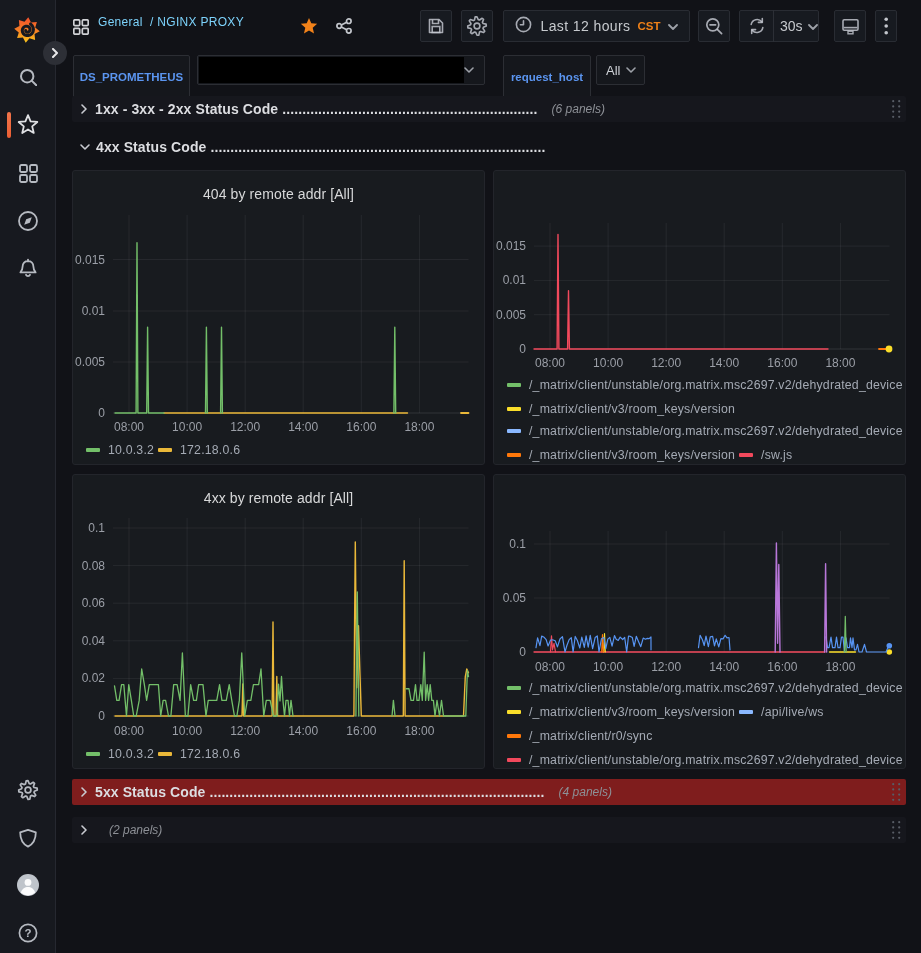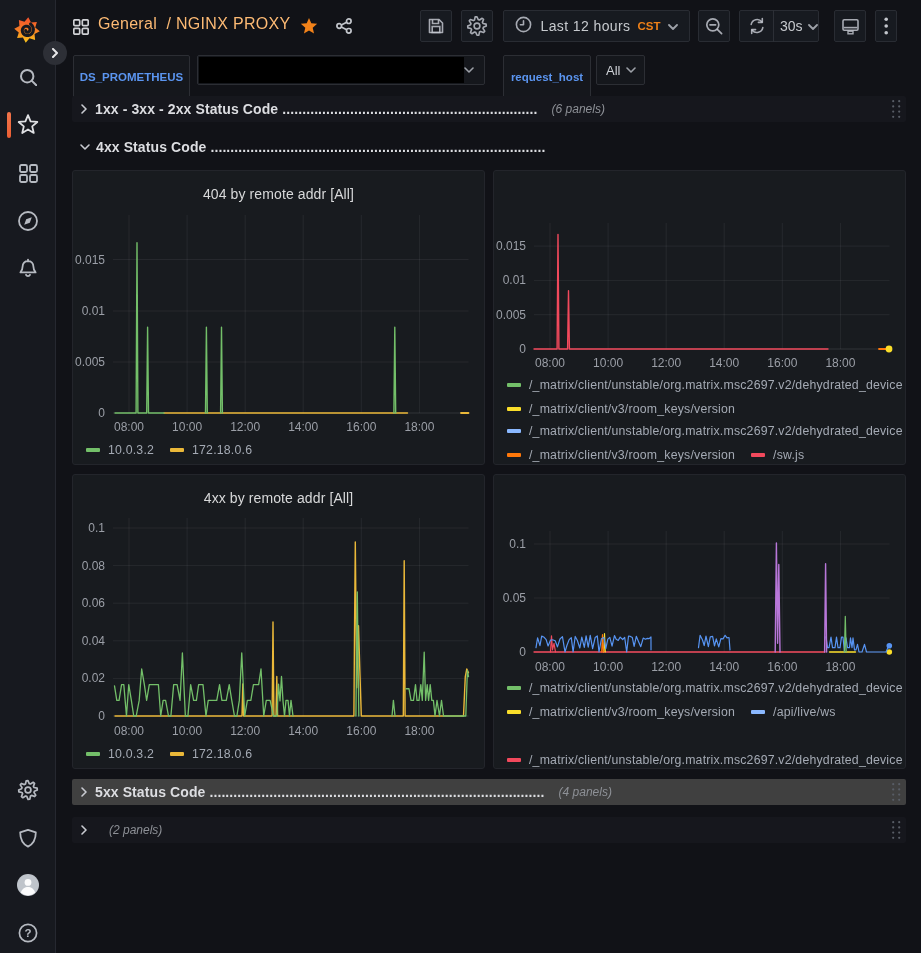--- a/index.html
+++ b/index.html
@@ -5,21 +5,21 @@
 .abs{position:absolute}
 #sidebar{position:absolute;left:0;top:0;width:56px;height:953px;background:#17191f;border-right:1px solid rgba(204,204,220,0.09)}
 .sic{position:absolute;left:0;width:56px;display:flex;justify-content:center}
 #edgebtn{position:absolute;left:43px;top:41px;width:24px;height:24px;border-radius:50%;background:#2d2f36;z-index:9;display:flex;align-items:center;justify-content:center}
 .navbtn{position:absolute;top:10px;height:32px;background:#171a20;border:1px solid #292c33;border-radius:2px;display:flex;align-items:center;justify-content:center}
 .panel{position:absolute;background:#181b1f;border:1px solid #23252b;border-radius:3px;overflow:hidden}
 .ptitle{position:absolute;top:8px;left:0;right:0;height:30px;line-height:30px;text-align:center;font-size:14px;font-weight:500;color:#d8d9da;letter-spacing:0.1px}
 .chart{position:absolute;left:0;top:0}
 .ax{font:12px "Liberation Sans";fill:#9b9fa7}
 .lrow{position:absolute;height:16px;display:flex;align-items:center;white-space:nowrap;overflow:hidden;right:2px}
-.litem{display:flex;align-items:center;margin-right:16px}
+.litem{display:flex;align-items:center;margin-right:4px}
 .sw{display:inline-block;width:14px;height:4px;border-radius:1px;margin-right:8px;flex:none}
 .ltx{font-size:12.3px;letter-spacing:0.2px;color:#a4aab4}
 .rowbar{position:absolute;left:72px;width:834px;height:26px;display:flex;align-items:center;padding-left:7px;border-radius:2px;color:#dcdde1}
 .rowtitle{font-size:14px;font-weight:700;letter-spacing:0.1px;white-space:nowrap}
 .pcount{font-size:12px;font-style:italic;color:#8d9096;margin-left:14px;white-space:nowrap}
 .vlabel{position:absolute;top:55px;height:44px;background:#15171c;border:1px solid #2c2e34;display:flex;align-items:center;justify-content:center;font-size:11.5px;font-weight:700;color:#5b95f0;border-radius:2px}
 </style></head><body>
 
 <div id="sidebar"></div>
 <svg width="26" height="28" viewBox="0 0 26 28" style="position:absolute;left:14px;top:16px">
@@ -95,21 +95,21 @@
       <text x="10" y="14" text-anchor="middle" font-family="Liberation Sans" font-size="11.5" font-weight="bold" fill="#b6bac1">?</text>
     </svg>
   </div>
 
 <div class="abs" style="left:73px;top:19px"><svg width="16" height="16" viewBox="0 0 16 16" style="">
       <rect x="0.8" y="0.8" width="5.9" height="5.9" rx="1.2" fill="none" stroke="#d0d1d5" stroke-width="1.7"></rect>
       <rect x="9.3" y="0.8" width="5.9" height="5.9" rx="1.2" fill="none" stroke="#d0d1d5" stroke-width="1.7"></rect>
       <rect x="0.8" y="9.3" width="5.9" height="5.9" rx="1.2" fill="none" stroke="#d0d1d5" stroke-width="1.7"></rect>
       <rect x="9.3" y="9.3" width="5.9" height="5.9" rx="1.2" fill="none" stroke="#d0d1d5" stroke-width="1.7"></rect>
     </svg></div>
-<div class="abs" style="left:98px;top:15px;font-size:16px;color:#fdba74;letter-spacing:0.3px">General&nbsp; / NGINX PROXY</div>
+<div class="abs" style="left:98px;top:15px;font-size:12px;color:#7dd3fc;letter-spacing:0.3px">General&nbsp; / NGINX PROXY</div>
 <div class="abs" style="left:300px;top:17px"><svg width="18" height="18" viewBox="0 0 18 18" style="">
       <path d="M9.00,0.90 L11.29,6.34 L17.18,6.84 L12.71,10.71 L14.05,16.46 L9.00,13.40 L3.95,16.46 L5.29,10.71 L0.82,6.84 L6.71,6.34 Z" fill="#f2821a"></path>
     </svg></div>
 <div class="abs" style="left:336px;top:18px"><svg width="16" height="16" viewBox="0 0 16 16" style="">
       <circle cx="12.8" cy="3.2" r="2.3" fill="none" stroke="#c3c6cc" stroke-width="1.7"></circle>
       <circle cx="3.2" cy="8" r="2.3" fill="none" stroke="#c3c6cc" stroke-width="1.7"></circle>
       <circle cx="12.8" cy="12.8" r="2.3" fill="none" stroke="#c3c6cc" stroke-width="1.7"></circle>
       <line x1="5.3" y1="6.9" x2="10.7" y2="4.2" stroke="#c3c6cc" stroke-width="1.7"></line>
       <line x1="5.3" y1="9.1" x2="10.7" y2="11.8" stroke="#c3c6cc" stroke-width="1.7"></line>
     </svg></div>
@@ -209,21 +209,21 @@
       <circle cx="8.2" cy="17.8" r="1.1" fill="#585d66"></circle>
     </svg>
   </div>
 <div class="rowbar" style="top:134px;">
     <svg width="12" height="10" viewBox="0 0 12 10" style="margin-right:5px">
       <path d="M2,3 L6,7 L10,3" fill="none" stroke="#c9cbd1" stroke-width="1.6" stroke-linecap="round" stroke-linejoin="round"></path>
     </svg>
     <span class="rowtitle">4xx Status Code ....................................................................................</span>
     <span class="pcount"></span>
   </div>
-<div class="rowbar" style="top:779px;background:#404040;align-items:center;">
+<div class="rowbar" style="top:779px;background:#7f1d1d;align-items:center;">
     <svg width="10" height="10" viewBox="0 0 10 10" style="margin-right:6px">
       <path d="M3,1 L7,5 L3,9" fill="none" stroke="#c9cbd1" stroke-width="1.6" stroke-linecap="round" stroke-linejoin="round"></path>
     </svg>
     <span class="rowtitle">5xx Status Code ....................................................................................</span>
     <span class="pcount">(4 panels)</span>
     <svg width="11" height="20" viewBox="0 0 11 20" style="position:absolute;right:4px;top:3px">
       <circle cx="2.2" cy="2.2" r="1.1" fill="#585d66"></circle>
       <circle cx="2.2" cy="7.4" r="1.1" fill="#585d66"></circle>
       <circle cx="2.2" cy="12.6" r="1.1" fill="#585d66"></circle>
       <circle cx="2.2" cy="17.8" r="1.1" fill="#585d66"></circle>
@@ -433,19 +433,25 @@
     <div class="lrow" style="top:229px;left:13px">
       <span class="litem">
         <span class="sw" style="background:#FADE2A"></span>
         <span class="ltx">/_matrix/client/v3/room_keys/version</span>
       </span>
       <span class="litem">
         <span class="sw" style="background:#8AB8FF"></span>
         <span class="ltx">/api/live/ws</span>
       </span>
     </div>
+    <div class="lrow" style="top:253px;left:13px">
+      <span class="litem">
+        <span class="sw" style="background:#FF780A"></span>
+        <span class="ltx">/_matrix/client/r0/sync</span>
+      </span>
+    </div>
     <div class="lrow" style="top:276.5px;left:13px">
       <span class="litem">
         <span class="sw" style="background:#F2495C"></span>
         <span class="ltx">/_matrix/client/unstable/org.matrix.msc2697.v2/dehydrated_device</span>
       </span>
     </div>
 </div>
 
 </body></html>

